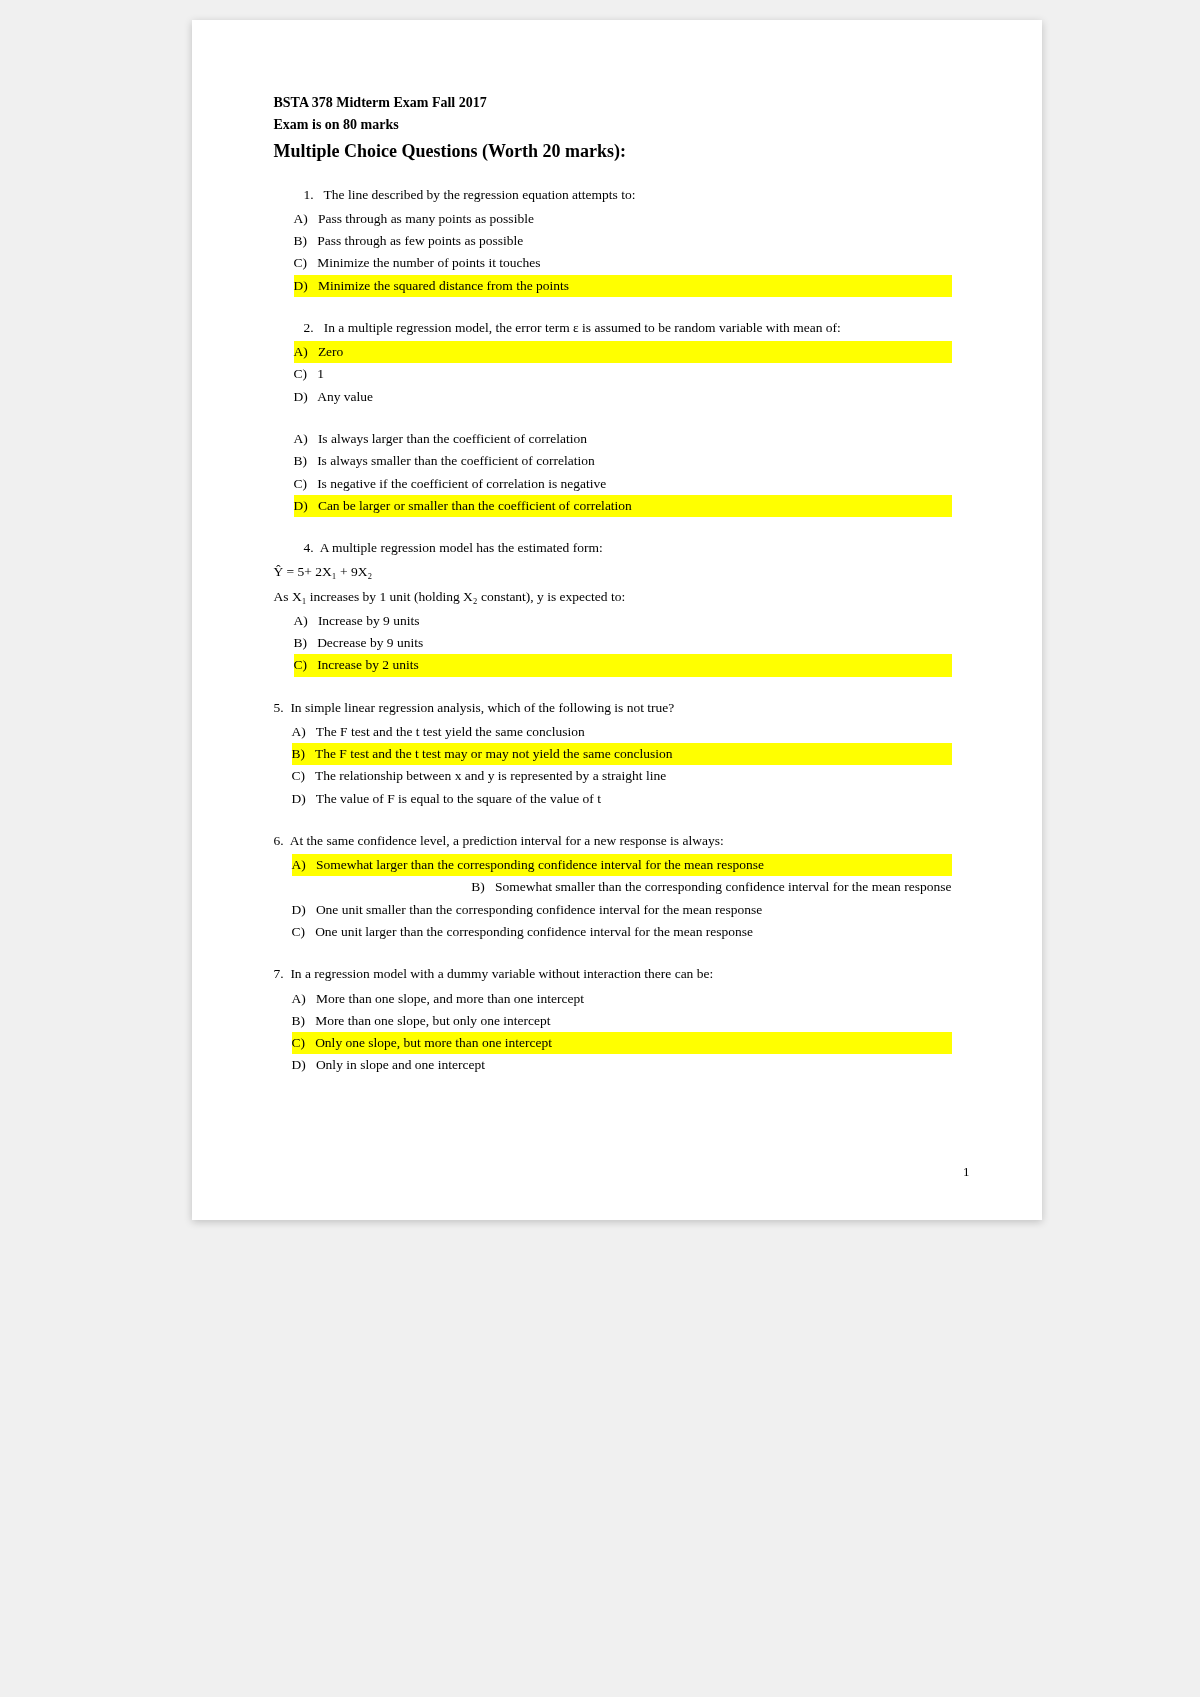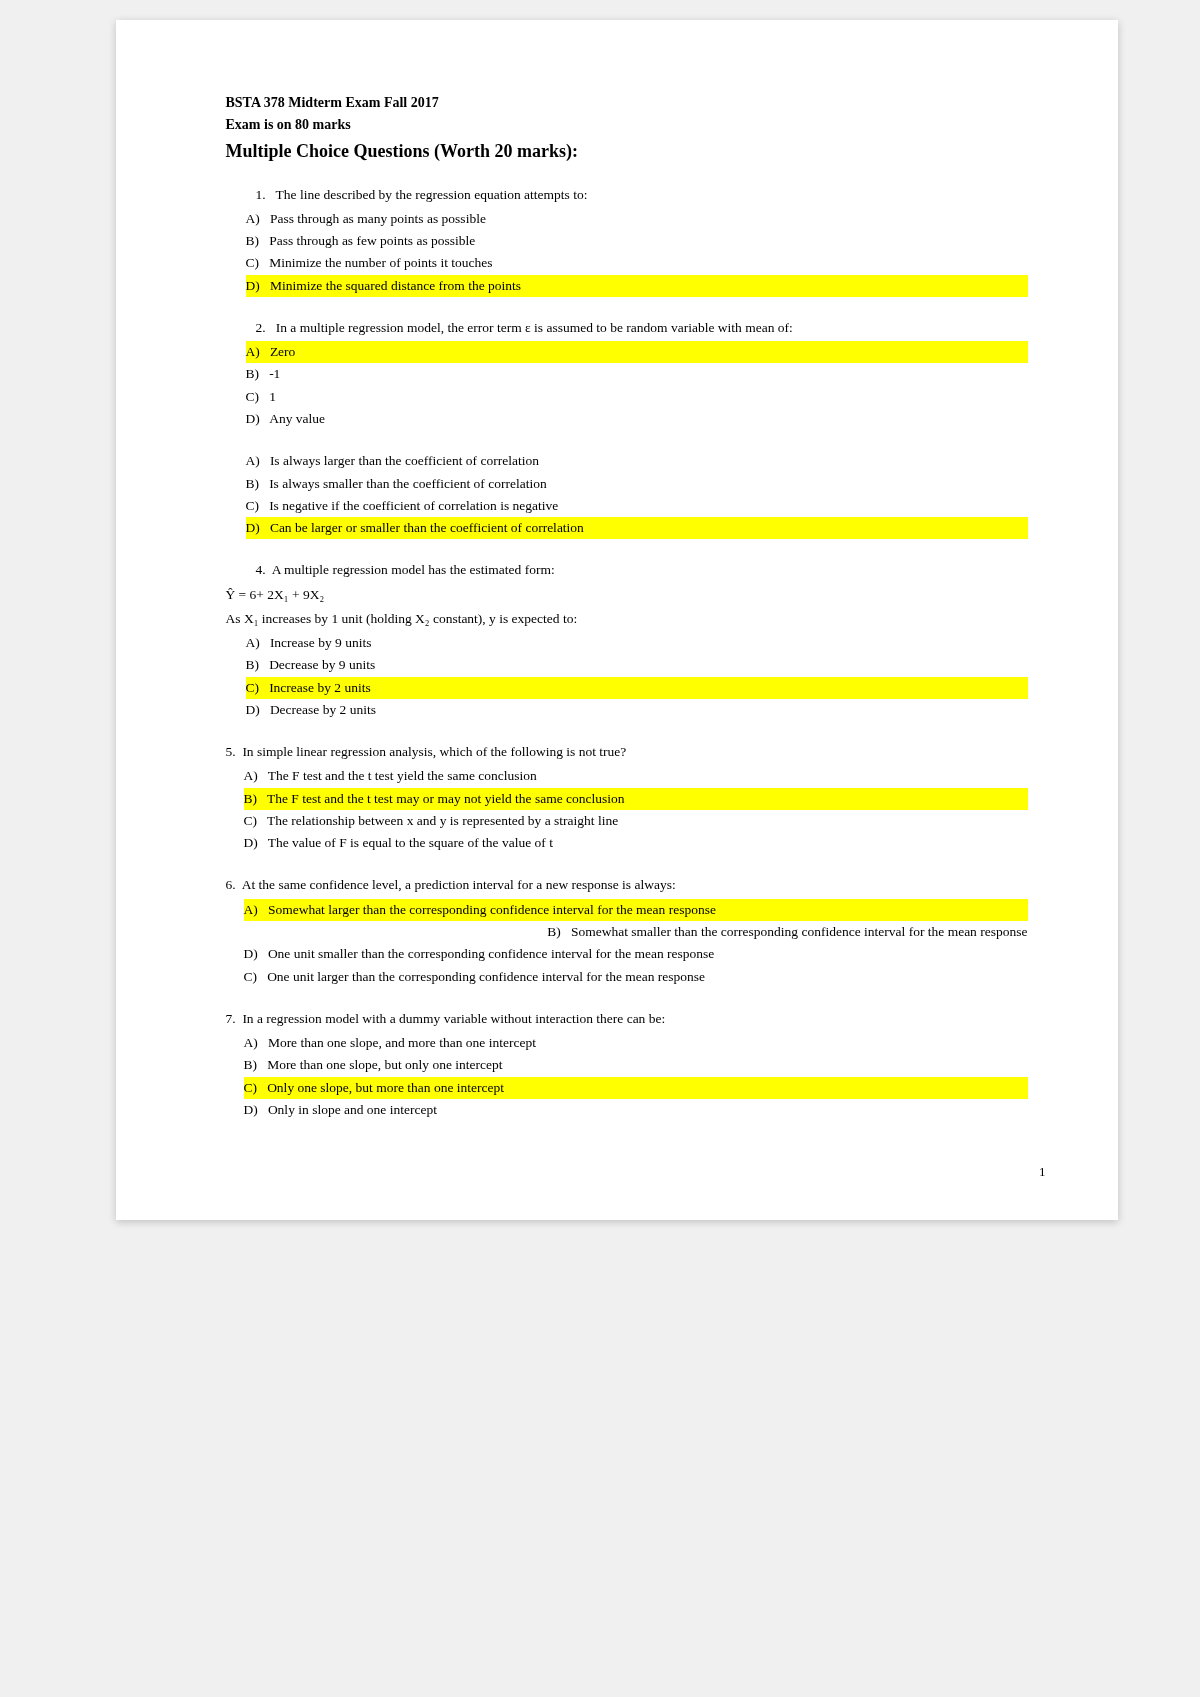--- a/index.html
+++ b/index.html
@@ -11,23 +11,23 @@
     body {
       background: #f0f0f0;
       display: flex;
       justify-content: center;
       padding: 20px;
       font-family: 'Times New Roman', Times, serif;
     }
 
     .page {
       background: #ffffff;
-      width: 1002px;
+      width: 850px;
       min-height: 1200px;
-      padding: 72px 90px 72px 110px;
+      padding: 72px 90px 72px 82px;
       box-shadow: 0 2px 8px rgba(0,0,0,0.2);
       position: relative;
       margin-left: 33px;
     }
 
     .header {
       margin-bottom: 18px;
     }
 
     .header-title {
@@ -127,24 +127,20 @@
     <div class="question-block">
       <div class="question-text indent-level1">
         <span>2.&nbsp;&nbsp;</span>
         <span>In a multiple regression model, the error term ε is assumed to be random variable with mean of:</span>
       </div>
       <div class="option highlight">
         <span>A)&nbsp;&nbsp;</span>
         <span>Zero</span>
       </div>
       <div class="option">
-        <span>B)&nbsp;&nbsp;</span>
-        <span>-1</span>
-      </div>
-      <div class="option">
         <span>C)&nbsp;&nbsp;</span>
         <span>1</span>
       </div>
       <div class="option">
         <span>D)&nbsp;&nbsp;</span>
         <span>Any value</span>
       </div>
     </div>
 
     <div class="question-block">
@@ -164,37 +160,33 @@
         <span>D)&nbsp;&nbsp;</span>
         <span>Can be larger or smaller than the coefficient of correlation</span>
       </div>
     </div>
 
     <div class="question-block">
       <div class="question-text indent-level1">
         <span>4.&nbsp;</span>
         <span>A multiple regression model has the estimated form:</span>
       </div>
-      <div class="q4-formula">Ŷ = 6+ 2X₁ + 9X₂</div>
+      <div class="q4-formula">Ŷ = 5+ 2X₁ + 9X₂</div>
       <div class="question-text">As X₁ increases by 1 unit (holding X₂ constant), y is expected to:</div>
       <div class="option indent-level2">
         <span>A)&nbsp;&nbsp;</span>
         <span>Increase by 9 units</span>
       </div>
       <div class="option indent-level2">
         <span>B)&nbsp;&nbsp;</span>
         <span>Decrease by 9 units</span>
       </div>
       <div class="option indent-level2 highlight">
         <span>C)&nbsp;&nbsp;</span>
         <span>Increase by 2 units</span>
-      </div>
-      <div class="option indent-level2">
-        <span>D)&nbsp;&nbsp;</span>
-        <span>Decrease by 2 units</span>
       </div>
     </div>
 
     <div class="question-block">
       <div class="question-text">
         <span>5.&nbsp;</span>
         <span>In simple linear regression analysis, which of the following is not true?</span>
       </div>
       <div class="option" style="margin-left:18px;">
         <span>A)&nbsp;&nbsp;</span>

